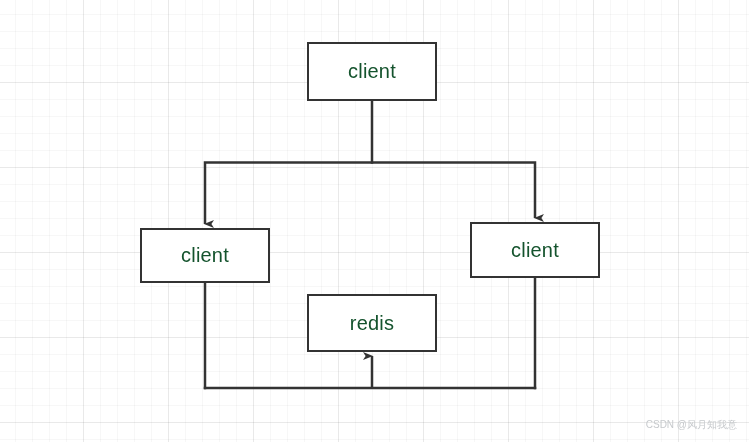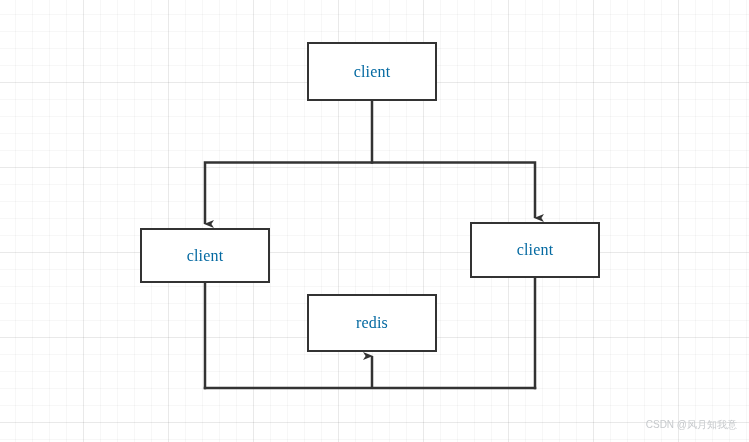--- a/index.html
+++ b/index.html
@@ -34,23 +34,23 @@
     height: 442px;
   }
   .node {
     position: absolute;
     box-sizing: border-box;
     border: 2.5px solid #333333;
     background: #ffffff;
     display: flex;
     align-items: center;
     justify-content: center;
-    color: #0369a1;
-    font-size: 16px;
-    font-family: Liberation Serif, serif;
+    color: #14532d;
+    font-size: 20px;
+    font-family: Liberation Sans, sans-serif;
     letter-spacing: 0.2px;
   }
   #node-client-top   { left: 307px; top: 42px;  width: 130px; height: 59px; }
   #node-client-left  { left: 140px; top: 228px; width: 130px; height: 55px; }
   #node-client-right { left: 470px; top: 222px; width: 130px; height: 56px; }
   #node-redis        { left: 307px; top: 294px; width: 130px; height: 58px; }
   #watermark {
     position: absolute;
     right: 12px;
     bottom: 10px;

